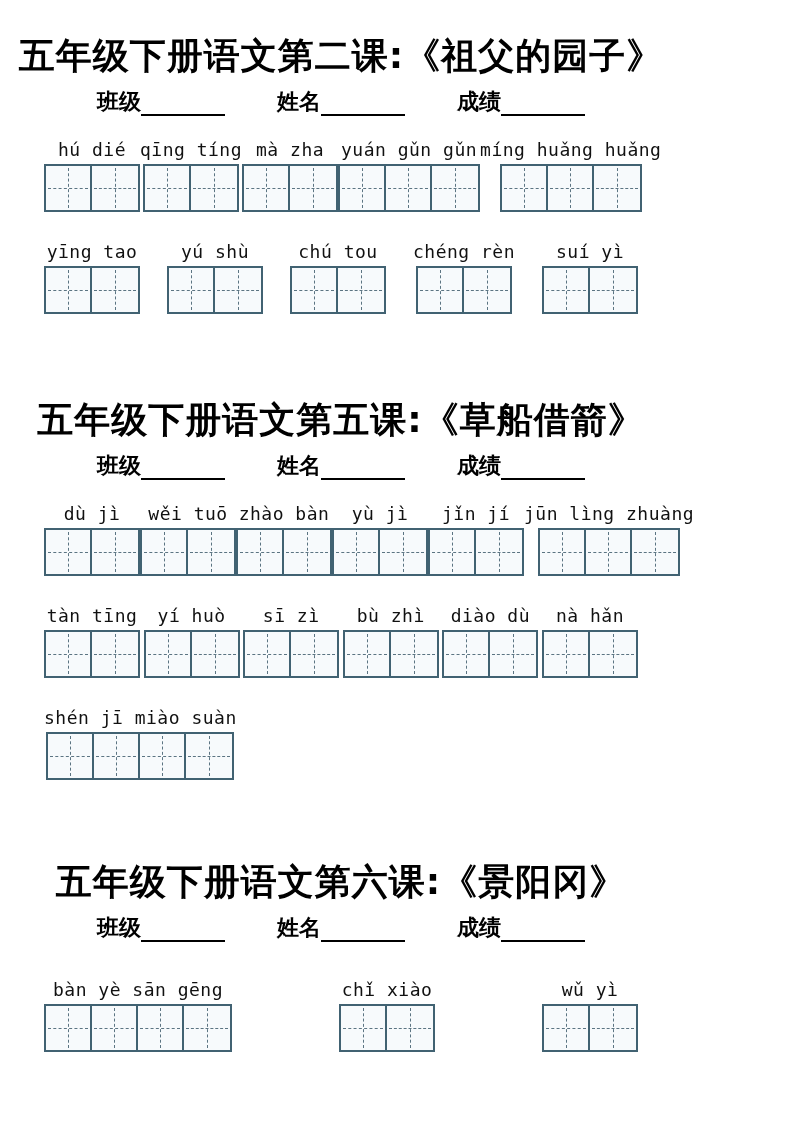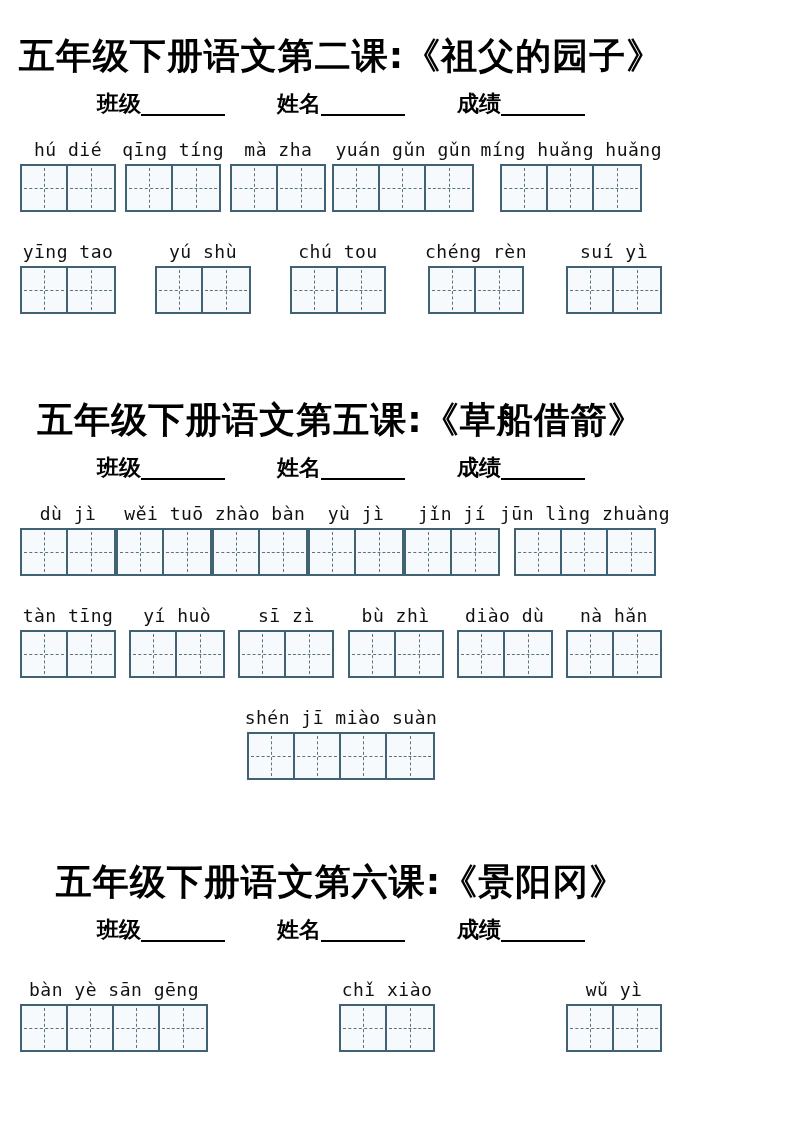--- a/index.html
+++ b/index.html
@@ -33,42 +33,43 @@
   .section-2 { margin-top: 84px; }
   .section-3 { margin-top: 80px; }
 
   .fields-row {
     display: flex;
     justify-content: center;
     align-items: flex-end;
     gap: 52px;
     margin-top: 10px;
     height: 28px;
+    font-family: Liberation Mono, monospace;
   }
   .field {
     display: flex;
     align-items: flex-end;
     font-weight: bold;
     font-size: 22px;
     line-height: 24px;
   }
   .fill-line {
     display: inline-block;
     width: 84px;
     height: 22px;
     border-bottom: 2px solid #000000;
   }
 
   .word-row {
     display: flex;
     justify-content: space-between;
     align-items: flex-end;
-    padding: 0 20px;
-  }
-  .word-row.left { justify-content: center; }
+    padding: 0 44px;
+  }
+  .word-row.left { justify-content: flex-start; }
   .row-first { margin-top: 22px; }
   .row-next  { margin-top: 28px; }
   .row-s3    { margin-top: 36px; }
 
   .word-block {
     display: flex;
     flex-direction: column;
     align-items: center;
   }
   .pinyin {

